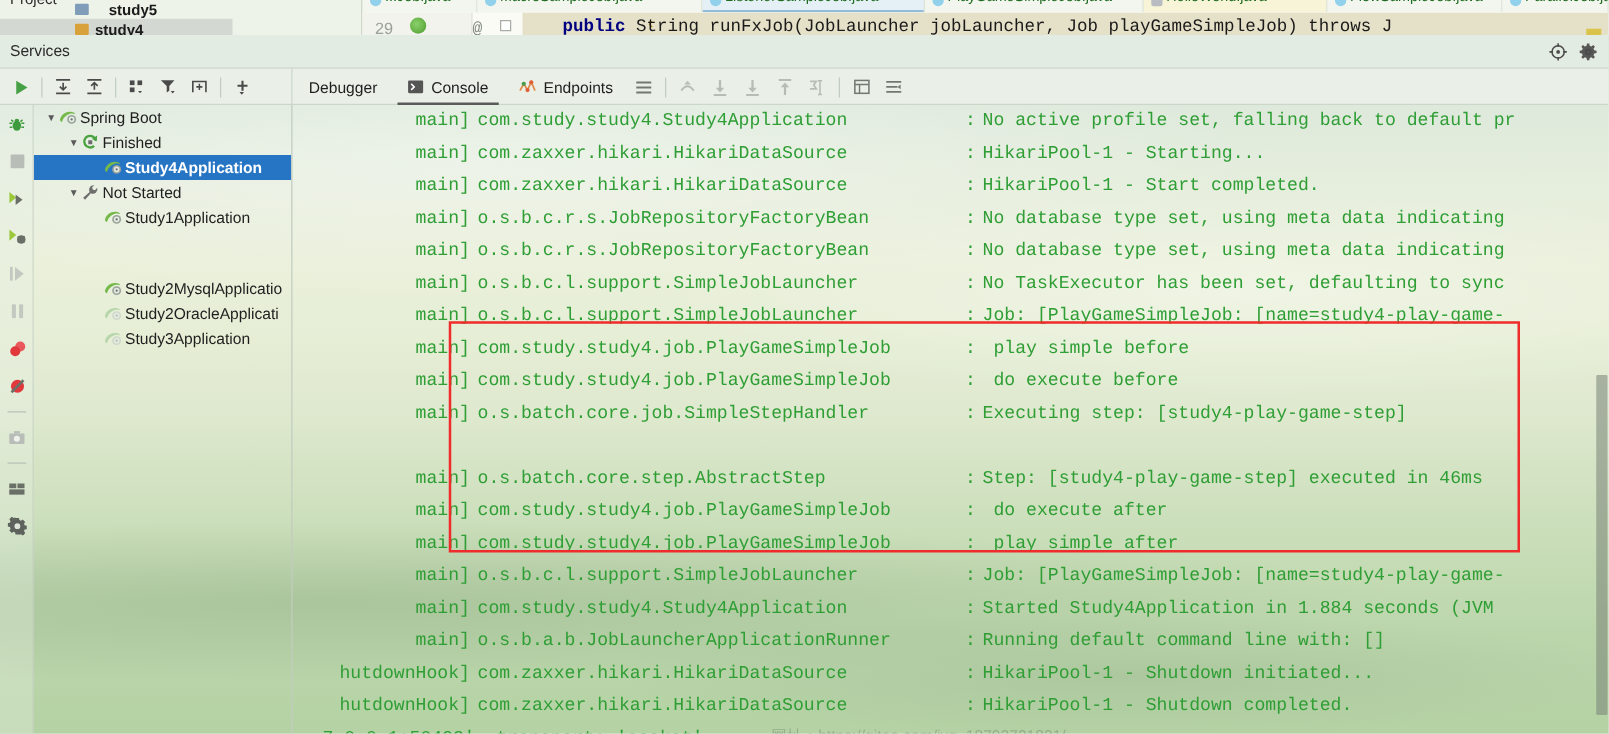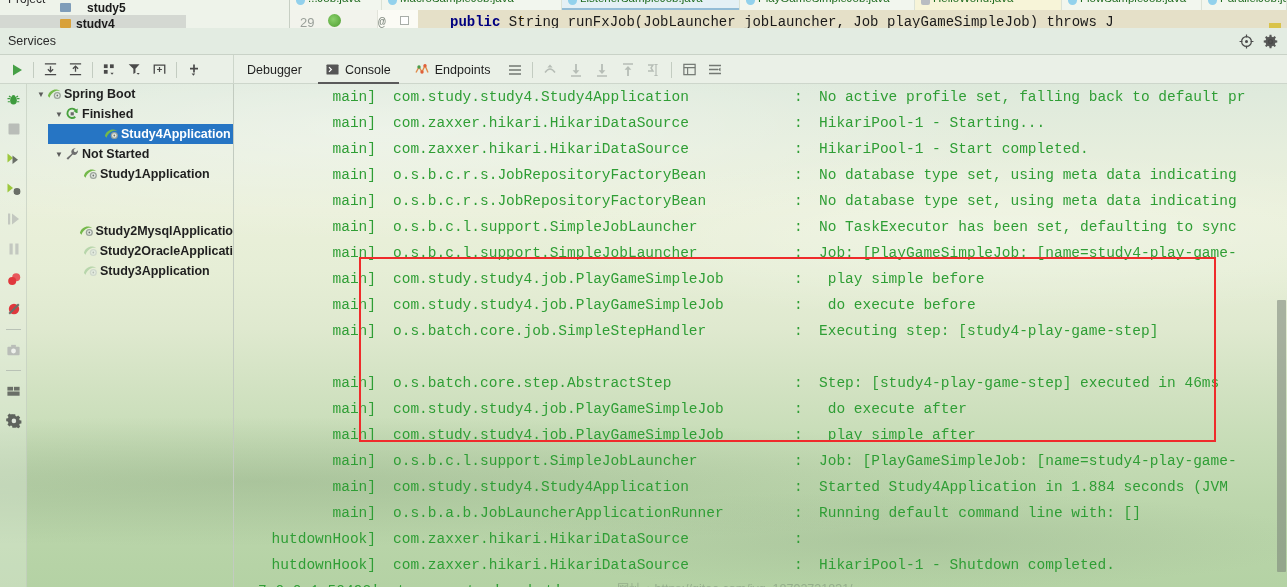--- a/index.html
+++ b/index.html
@@ -209,37 +209,37 @@
   .tree {
     position: absolute; left: 27px; top: 84px; width: 207px; bottom: 0;
     border-right: 1px solid #c2cbc0;
     overflow: hidden;
     font-size: 12.5px; color: #1f1f1f;
   }
   .trow {
     position: relative; height: 20px; display: flex; align-items: center;
     white-space: nowrap; cursor: pointer;
   }
-  .trow.sel { background: #2675c4; color: #ffffff; font-weight: bold; margin-left: 21px; }
+  .trow.sel { background: #2675c4; color: #ffffff; font-weight: bold; }
   .tw { display: inline-block; width: 12px; text-align: center; color: #5b5b5b; font-size: 9px; }
   .tree-ico { display: inline-block; width: 17px; height: 15px; position: relative; }
-  .tlabel { display: inline-block; font-weight: bold; }
+  .tlabel { display: inline-block; }
 
   
   .console {
     position: absolute; left: 234px; top: 84px; right: 0; bottom: 0;
     overflow: hidden;
     font-family: "Liberation Mono", monospace;
     font-size: 14.5px;
     line-height: 26px;
     color: #2f9e35;
   }
   .logline {
     position: relative; height: 26px; white-space: pre;
-    display: flex; align-items: center; gap: 11px;
+    display: flex; align-items: center;
   }
   .logline .thread {
     display: inline-block; width: 148px; text-align: right;
     padding-right: 6px; flex: 0 0 auto;
   }
   .logline .logger {
     display: inline-block; width: 390px; flex: 0 0 auto;
   }
   .logline .colon {
     display: inline-block; width: 14px; flex: 0 0 auto;
@@ -670,21 +670,21 @@
       <div class="logline"><span class="thread">main]</span><span class="logger">com.study.study4.job.PlayGameSimpleJob</span><span class="colon">:</span><span class="msg"> play simple before</span></div>
       <div class="logline"><span class="thread">main]</span><span class="logger">com.study.study4.job.PlayGameSimpleJob</span><span class="colon">:</span><span class="msg"> do execute before</span></div>
       <div class="logline"><span class="thread">main]</span><span class="logger">o.s.batch.core.job.SimpleStepHandler</span><span class="colon">:</span><span class="msg">Executing step: [study4-play-game-step]</span></div>
       <div class="logline blank"><span class="thread"></span><span class="logger"></span><span class="colon"></span><span class="msg"></span></div>
       <div class="logline"><span class="thread">main]</span><span class="logger">o.s.batch.core.step.AbstractStep</span><span class="colon">:</span><span class="msg">Step: [study4-play-game-step] executed in 46ms</span></div>
       <div class="logline"><span class="thread">main]</span><span class="logger">com.study.study4.job.PlayGameSimpleJob</span><span class="colon">:</span><span class="msg"> do execute after</span></div>
       <div class="logline"><span class="thread">main]</span><span class="logger">com.study.study4.job.PlayGameSimpleJob</span><span class="colon">:</span><span class="msg"> play simple after</span></div>
       <div class="logline"><span class="thread">main]</span><span class="logger">o.s.b.c.l.support.SimpleJobLauncher</span><span class="colon">:</span><span class="msg">Job: [PlayGameSimpleJob: [name=study4-play-game-</span></div>
       <div class="logline"><span class="thread">main]</span><span class="logger">com.study.study4.Study4Application</span><span class="colon">:</span><span class="msg">Started Study4Application in 1.884 seconds (JVM</span></div>
       <div class="logline"><span class="thread">main]</span><span class="logger">o.s.b.a.b.JobLauncherApplicationRunner</span><span class="colon">:</span><span class="msg">Running default command line with: []</span></div>
-      <div class="logline"><span class="thread">hutdownHook]</span><span class="logger">com.zaxxer.hikari.HikariDataSource</span><span class="colon">:</span></div>
+      <div class="logline"><span class="thread">hutdownHook]</span><span class="logger">com.zaxxer.hikari.HikariDataSource</span><span class="colon">:</span><span class="msg">HikariPool-1 - Shutdown initiated...</span></div>
       <div class="logline"><span class="thread">hutdownHook]</span><span class="logger">com.zaxxer.hikari.HikariDataSource</span><span class="colon">:</span><span class="msg">HikariPool-1 - Shutdown completed.</span></div>
       <div class="logline"><span style="padding-left: 24px;">7.0.0.1:50492', transport: 'socket'</span></div>
     </div>
 
   <div class="redbox" style="left:359px; top:257px; width:857px; height:185px;"></div>
 
   <div class="watermark">网址：https://gitee.com/jyq_18792721831/</div>
 
   <div class="vscroll">
     <div class="vthumb" style="top:216px; height:272px;"></div>

